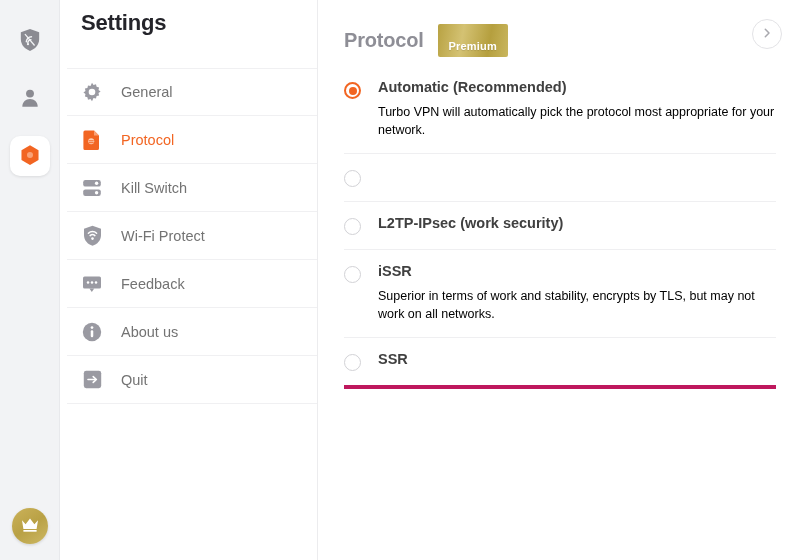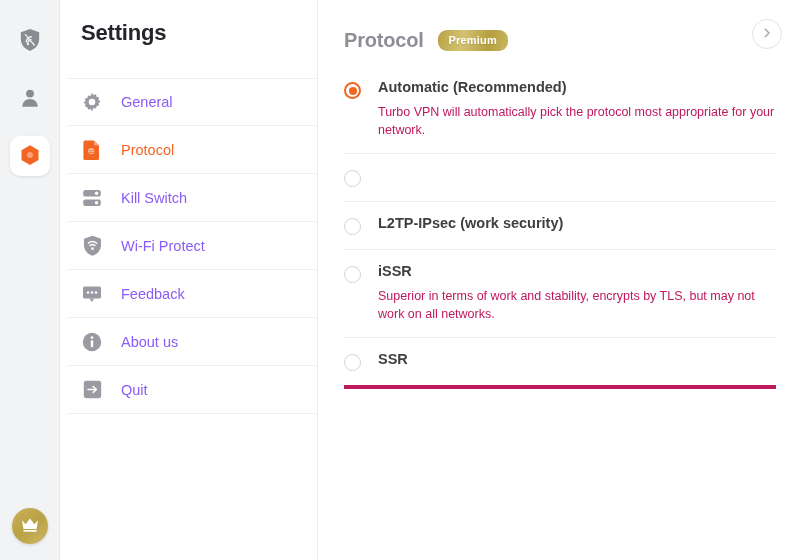--- a/index.html
+++ b/index.html
@@ -50,21 +50,21 @@
     display: flex; align-items: center; justify-content: center;
     box-shadow: 0 1px 3px rgba(0,0,0,.14);
   }
 
   
   .settings {
     width: 258px;
     flex: 0 0 258px;
     background: #ffffff;
     border-right: 1px solid #ececee;
-    padding-top: 12px;
+    padding-top: 2px;
   }
   .settings-title {
     font-size: 22px;
     font-weight: bold;
     color: #24242a;
     padding: 8px 0 0 21px;
     letter-spacing: -0.2px;
   }
   .nav-list { margin-top: 32px; }
   .nav-item {
@@ -78,21 +78,21 @@
   }
   .nav-item:first-child { border-top: 1px solid #f0f0f2; }
   .nav-ico {
     width: 22px; height: 22px;
     display: flex; align-items: center; justify-content: center;
     flex: 0 0 22px;
   }
   .nav-label {
     margin-left: 18px;
     font-size: 14.5px;
-    color: #8b5cf6;
+    color: #737373;
   }
   .nav-item.selected .nav-label { color: #f26522; }
 
   
   .main {
     flex: 1;
     background: #ffffff;
     padding: 18px 18px 0 26px;
     position: relative;
   }
@@ -103,22 +103,22 @@
     padding-top: 4px;
   }
   .main-title {
     font-size: 20px;
     font-weight: bold;
     color: #8e8e96;
     letter-spacing: -0.2px;
   }
   .premium-badge {
     margin-left: 14px;
-    padding: 4px 11px 5px;
-    border-radius: 9px;
+    padding: 16px 11px 5px;
+    border-radius: 2px;
     background: linear-gradient(100deg,#b8a242 0%,#d4c273 35%,#b59f3e 72%,#c9b65e 100%);
     color: #ffffff;
     font-size: 11px;
     font-weight: bold;
     letter-spacing: .2px;
     text-shadow: 0 1px 1px rgba(0,0,0,.12);
   }
   .next-btn {
     position: absolute;
     right: 18px;
@@ -163,21 +163,21 @@
   .opt-body { margin-left: 17px; }
   .opt-title {
     font-size: 14.5px;
     font-weight: bold;
     color: #404040;
     line-height: 1.1;
   }
   .opt-desc {
     margin-top: 7px;
     font-size: 12.5px;
-    color: #be185d;
+    color: #000000;
     line-height: 1.45;
     max-width: 398px;
   }
 </style>
 </head>
 <body>
 
 <div class="app">
 
   <div class="rail">

